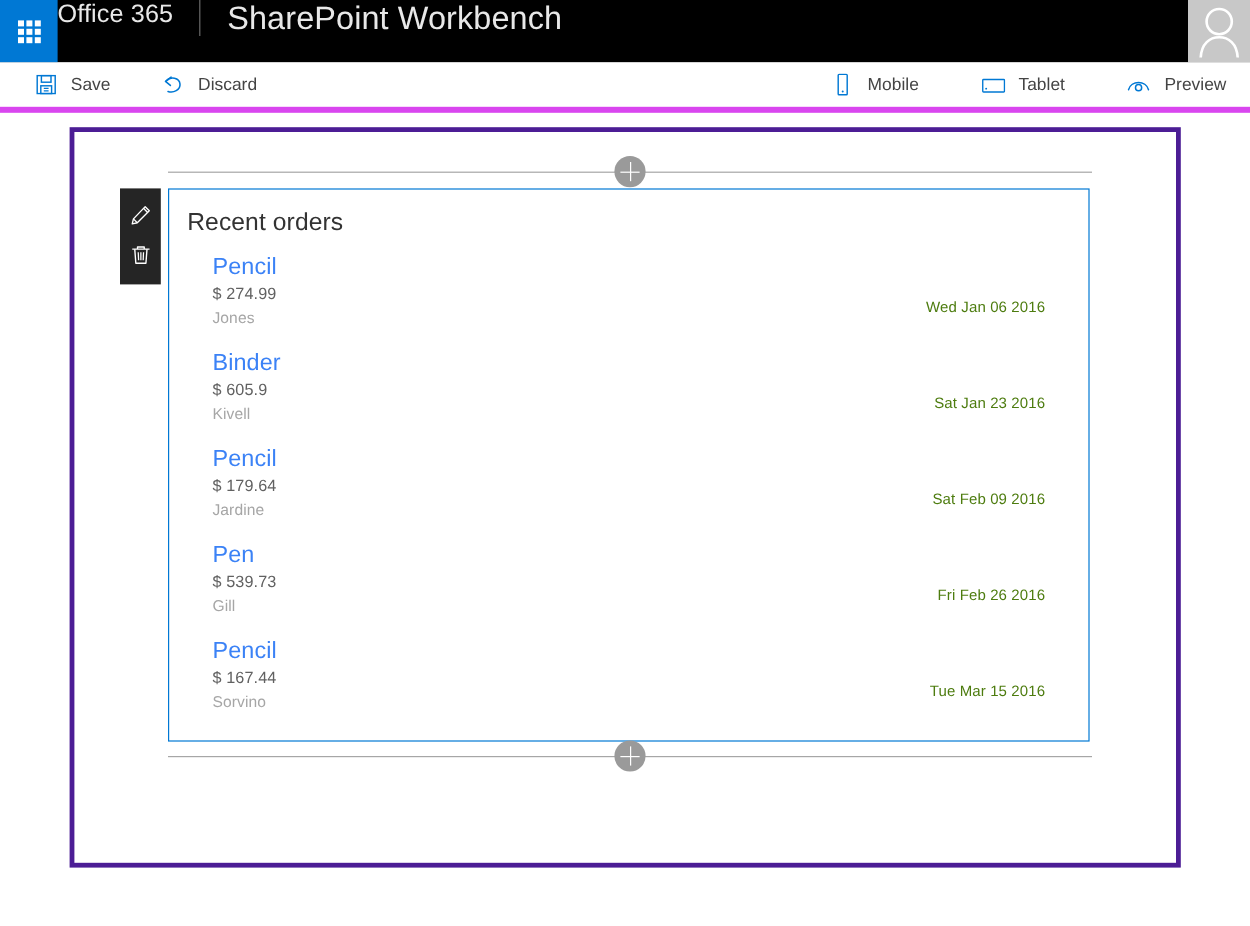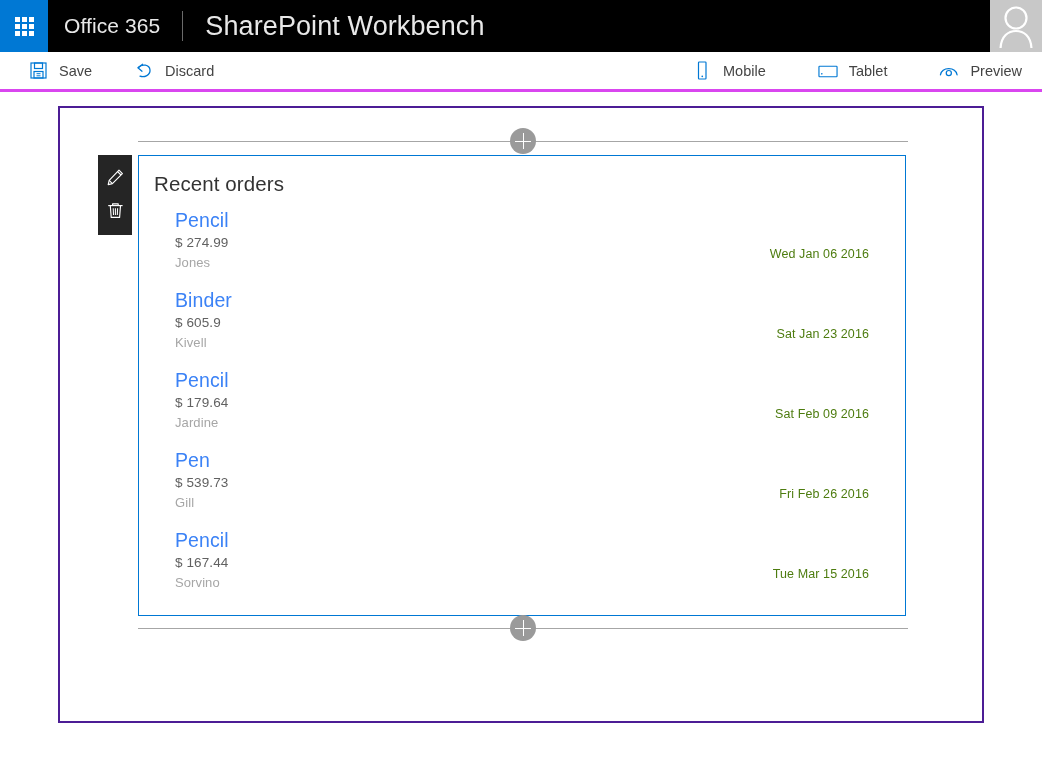--- a/index.html
+++ b/index.html
@@ -38,22 +38,20 @@
     grid-template-rows: repeat(3, 5px);
     gap: 2px;
   }
   .waffle-grid i {
     background: #ffffff;
     display: block;
     width: 5px; height: 5px;
   }
   .suite-brand {
     display: flex;
-    align-items: center;
-    padding-left: 16px;
   }
   .suite-title {
     color: #e8e8e8;
     font-size: 21px;
     font-weight: 400;
     letter-spacing: .1px;
     white-space: nowrap;
   }
   .suite-sep {
     width: 1px;
@@ -78,21 +76,21 @@
     justify-content: center;
     cursor: pointer;
   }
 
   
   .command-bar {
     position: absolute;
     left: 0; top: 52px;
     width: 1042px; height: 37px;
     background: #ffffff;
-    border-bottom: 3px solid #d946ef;
+    border-bottom: 5px solid #d946ef;
   }
   .cmd-left {
     position: absolute;
     left: 28px; top: 0;
     height: 37px;
     display: flex;
     align-items: center;
   }
   .cmd-right {
     position: absolute;
@@ -122,21 +120,21 @@
     font-size: 14.5px;
     color: #444444;
     font-weight: 400;
   }
 
   
   .canvas {
     position: absolute;
     left: 58px; top: 106px;
     width: 926px; height: 617px;
-    border: 2px solid #4c1d95;
+    border: 4px solid #4c1d95;
     background: #ffffff;
     box-sizing: border-box;
   }
 
   
   .add-row {
     position: absolute;
     left: 78px;
     width: 770px;
     height: 26px;

